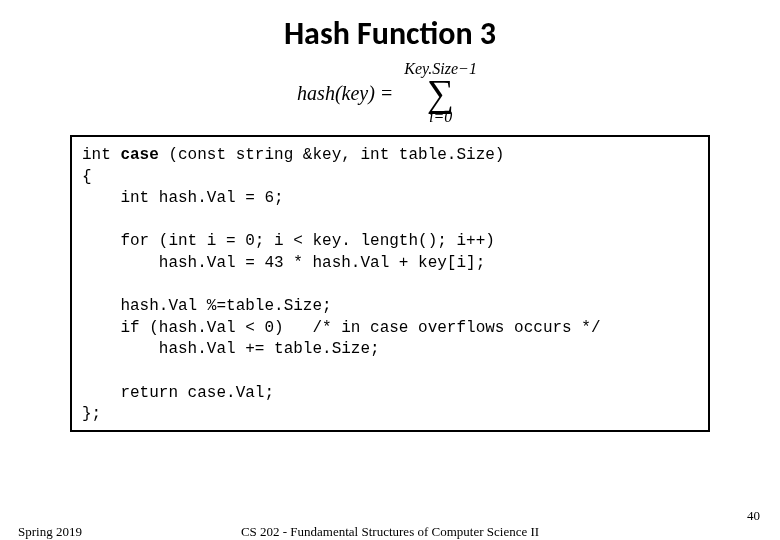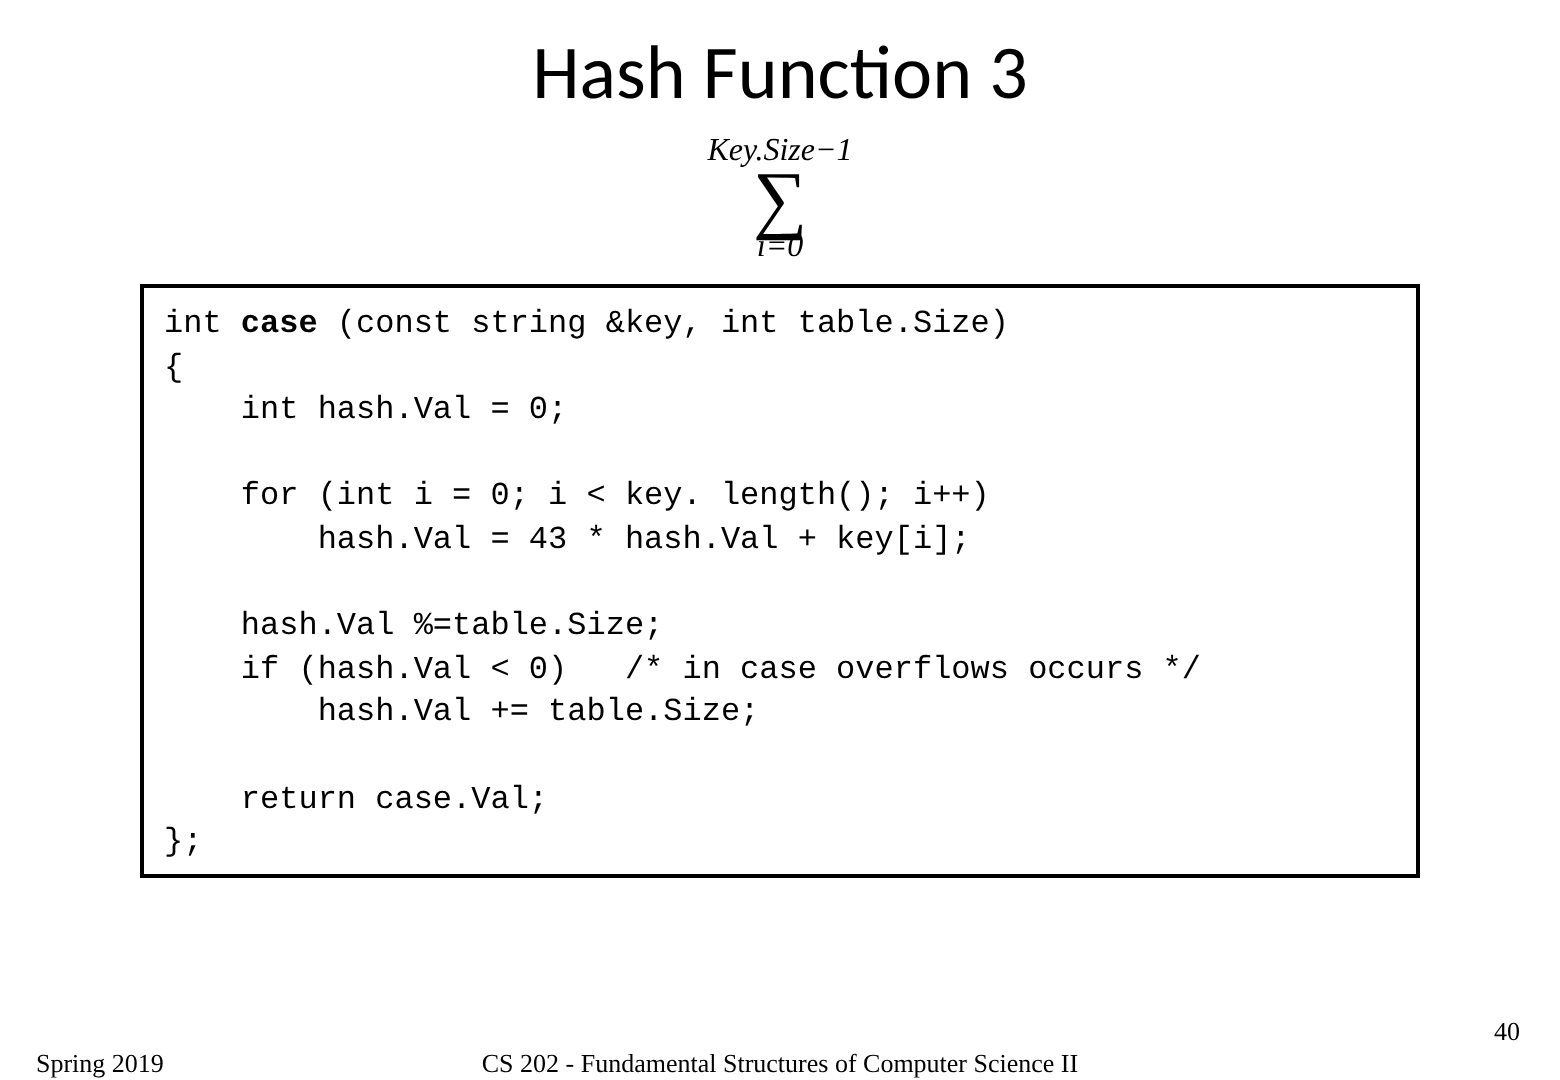--- a/index.html
+++ b/index.html
@@ -13,25 +13,25 @@
     overflow: hidden;
   }
   .slide {
     position: relative;
     width: 780px;
     height: 540px;
     box-sizing: border-box;
   }
   .title {
     text-align: center;
-    font-size: 38px;
+    font-size: 32px;
     font-family: Calibri, "Segoe UI", sans-serif;
     margin-top: 14px;
     margin-bottom: 8px;
-    font-weight: 400;
+    font-weight: 700;
   }
   .formula {
     text-align: center;
     font-size: 20px;
     font-style: italic;
     margin-bottom: 10px;
     line-height: 1;
   }
   .formula .sum-wrap {
     display: inline-block;
@@ -95,30 +95,31 @@
   }
 </style>
 </head>
 <body>
 
 <div class="slide">
 
   <div class="title">Hash Function 3</div>
 
   <div class="formula">
+    <span class="lhs">hash(key) =</span>
     <span class="sum-wrap">
       <span class="sup">Key.Size−1</span>
       <span class="sigma">∑</span>
       <span class="sub">i=0</span>
     </span>
   </div>
 
   <div class="codebox"><span>int </span><span class="kw">case</span><span> (const string &amp;key, int table.Size)</span>
 <span>{</span>
-<span>    int hash.Val = 0;</span>
+<span>    int hash.Val = 6;</span>
 <span></span>
 <span>    for (int i = 0; i &lt; key. length(); i++)</span>
 <span>        hash.Val = 43 * hash.Val + key[i];</span>
 <span></span>
 <span>    hash.Val %=table.Size;</span>
 <span>    if (hash.Val &lt; 0)   /* in case overflows occurs */</span>
 <span>        hash.Val += table.Size;</span>
 <span></span>
 <span>    return case.Val;</span>
 <span>};</span></div>

